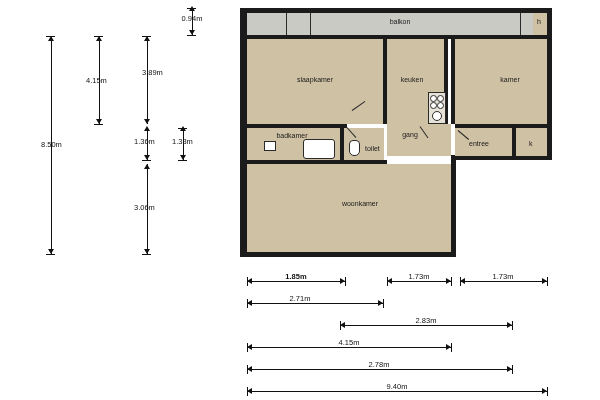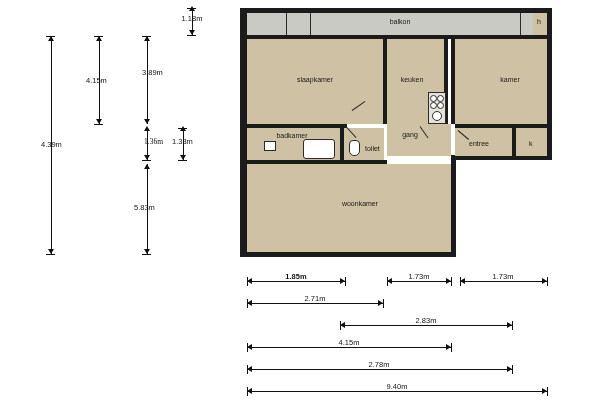--- a/index.html
+++ b/index.html
@@ -113,60 +113,60 @@
   <div class="thinline" style="left:352px;top:110px;width:16px;height:1px;transform:rotate(-35deg);transform-origin:left center;"></div>
   <div class="thinline" style="left:346px;top:126px;width:15px;height:1px;transform:rotate(48deg);transform-origin:left center;"></div>
   <div class="thinline" style="left:420px;top:126px;width:14px;height:1px;transform:rotate(55deg);transform-origin:left center;"></div>
   <div class="thinline" style="left:458px;top:130px;width:14px;height:1px;transform:rotate(40deg);transform-origin:left center;"></div>
 
   <div class="vline" style="left:51px;top:36px;height:218px;"></div>
   <div class="arrowU" style="left:48px;top:36px;"></div>
   <div class="arrowD" style="left:48px;top:249px;"></div>
   <div class="tickh" style="left:46px;top:36px;"></div>
   <div class="tickh" style="left:46px;top:254px;"></div>
-  <div class="dim" style="left:41px;top:140px;">4.39m</div>
+  <div class="dim" style="left:41px;top:140px;">8.50m</div>
 
   <div class="vline" style="left:99px;top:36px;height:88px;"></div>
   <div class="arrowU" style="left:96px;top:36px;"></div>
   <div class="arrowD" style="left:96px;top:119px;"></div>
   <div class="tickh" style="left:94px;top:36px;"></div>
   <div class="tickh" style="left:94px;top:124px;"></div>
   <div class="dim" style="left:86px;top:76px;">4.15m</div>
 
   <div class="vline" style="left:147px;top:36px;height:88px;"></div>
   <div class="arrowU" style="left:144px;top:36px;"></div>
   <div class="arrowD" style="left:144px;top:119px;"></div>
   <div class="tickh" style="left:142px;top:36px;"></div>
   <div class="dim" style="left:134px;top:68px;padding-left:8px;">3.89m</div>
 
   <div class="vline" style="left:147px;top:128px;height:32px;"></div>
   <div class="arrowU" style="left:144px;top:126px;"></div>
   <div class="arrowD" style="left:144px;top:155px;"></div>
   <div class="tickh" style="left:142px;top:160px;"></div>
-  <div class="dim" style="left:144px;top:137px;font-family:Liberation Serif, serif;">1.36m</div>
+  <div class="dim" style="left:134px;top:137px;">1.36m</div>
 
   <div class="vline" style="left:183px;top:128px;height:32px;"></div>
   <div class="arrowU" style="left:180px;top:126px;"></div>
   <div class="arrowD" style="left:180px;top:155px;"></div>
   <div class="tickh" style="left:178px;top:128px;"></div>
   <div class="tickh" style="left:178px;top:160px;"></div>
   <div class="dim" style="left:172px;top:137px;">1.33m</div>
 
   <div class="vline" style="left:147px;top:164px;height:90px;"></div>
   <div class="arrowU" style="left:144px;top:164px;"></div>
   <div class="arrowD" style="left:144px;top:249px;"></div>
   <div class="tickh" style="left:142px;top:254px;"></div>
-  <div class="dim" style="left:134px;top:203px;">5.83m</div>
+  <div class="dim" style="left:134px;top:203px;">3.06m</div>
 
   <div class="vline" style="left:192px;top:8px;height:27px;"></div>
   <div class="arrowU" style="left:189px;top:6px;"></div>
   <div class="arrowD" style="left:189px;top:30px;"></div>
   <div class="tickh" style="left:187px;top:8px;"></div>
   <div class="tickh" style="left:187px;top:35px;"></div>
-  <div class="dim c" style="left:192px;top:14px;">1.18m</div>
+  <div class="dim c" style="left:192px;top:14px;">0.94m</div>
 
   <div class="hline" style="left:247px;top:281px;width:98px;"></div>
   <div class="arrowL" style="left:247px;top:278px;"></div>
   <div class="arrowR" style="left:340px;top:278px;"></div>
   <div class="tickv" style="left:247px;top:277px;"></div>
   <div class="tickv" style="left:345px;top:277px;"></div>
   <div class="dim c" style="left:296px;top:272px;font-weight:bold;">1.85m</div>
 
   <div class="hline" style="left:387px;top:281px;width:64px;"></div>
   <div class="arrowL" style="left:387px;top:278px;"></div>
@@ -180,21 +180,21 @@
   <div class="arrowR" style="left:542px;top:278px;"></div>
   <div class="tickv" style="left:460px;top:277px;"></div>
   <div class="tickv" style="left:547px;top:277px;"></div>
   <div class="dim c" style="left:503px;top:272px;">1.73m</div>
 
   <div class="hline" style="left:247px;top:303px;width:136px;"></div>
   <div class="arrowL" style="left:247px;top:300px;"></div>
   <div class="arrowR" style="left:378px;top:300px;"></div>
   <div class="tickv" style="left:247px;top:299px;"></div>
   <div class="tickv" style="left:383px;top:299px;"></div>
-  <div class="dim c" style="left:315px;top:294px;">2.71m</div>
+  <div class="dim c" style="left:300px;top:294px;">2.71m</div>
 
   <div class="hline" style="left:340px;top:325px;width:172px;"></div>
   <div class="arrowL" style="left:340px;top:322px;"></div>
   <div class="arrowR" style="left:507px;top:322px;"></div>
   <div class="tickv" style="left:340px;top:321px;"></div>
   <div class="tickv" style="left:512px;top:321px;"></div>
   <div class="dim c" style="left:426px;top:316px;">2.83m</div>
 
   <div class="hline" style="left:247px;top:347px;width:204px;"></div>
   <div class="arrowL" style="left:247px;top:344px;"></div>

